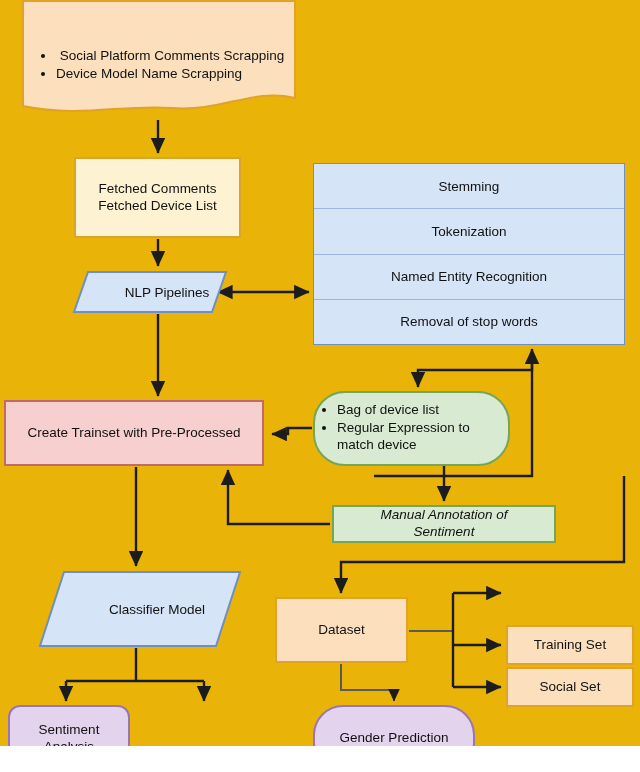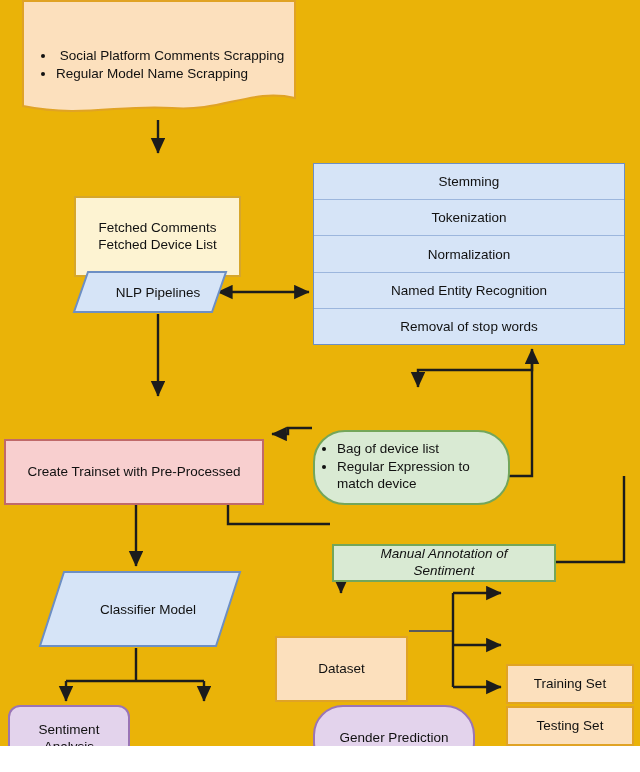--- a/index.html
+++ b/index.html
@@ -50,21 +50,21 @@
   }
   .bullets {
     margin: 0; padding: 0 0 0 26px;
     text-align: left;
     list-style: disc;
   }
   .bullets li { margin: 0 0 1px 0; }
   #doc-scrapping .bullets li:first-child { text-align: center; }
 
   
-  .rect { border-width: 2px; border-style: solid; margin-top: 39px; }
+  .rect { border-width: 2px; border-style: solid; }
 
   #box-fetched {
     left: 74px; top: 157px; width: 167px; height: 81px;
     background: #fdf3d2; border-color: #d6a62b;
   }
   #box-trainset {
     left: 4px; top: 400px; width: 260px; height: 66px;
     background: #f8cfcf; border-color: #c06a6a;
     font-size: 13.5px;
   }
@@ -114,21 +114,21 @@
     font-size: 13.5px;
     color: #111;
     box-sizing: border-box;
   }
   .nlp-row:last-child { border-bottom: none; }
 
   
   .para { position: absolute; z-index: 3; }
   .para svg { position: absolute; left: 0; top: 0; }
   .para .para-label {
-    position: absolute; left: 8px; top: 0; width: 100%; height: 100%;
+    position: absolute; left: 17px; top: 0; width: 100%; height: 100%;
     display: flex; align-items: center; justify-content: center;
     font-size: 13.5px; color: #111; text-align: right;
   }
   #para-nlp { left: 72px; top: 270px; width: 156px; height: 44px; }
   #para-classifier { left: 38px; top: 570px; width: 204px; height: 78px; }
   #para-classifier .para-label { font-size: 13.5px; }
 
   
   .pill {
     border: 2px solid #9a75b5;
@@ -202,41 +202,40 @@
     <path class="edge" d="M453,687 L501,687" marker-end="url(#ah)"></path>
   </svg>
 
   <div class="node" id="doc-scrapping">
     <svg class="doc-svg" viewBox="0 0 274 118" preserveAspectRatio="none">
       <path d="M1,1 L273,1 L273,98 C230,88 200,112 150,108 C100,104 60,118 1,106 Z" fill="#fce0bd" stroke="#e0a325" stroke-width="2"></path>
     </svg>
     <div class="doc-body">
       <ul class="bullets">
         <li>Social Platform Comments Scrapping</li>
-        <li>Regular Model Name Scrapping</li>
+        <li>Device Model Name Scrapping</li>
       </ul>
     </div>
   </div>
 
   <div class="node rect" id="box-fetched">
     <span class="node-label">Fetched Comments
 Fetched Device List</span>
   </div>
 
   <div class="para" id="para-nlp">
     <svg width="156" height="44" viewBox="0 0 156 44" preserveAspectRatio="none">
       <path d="M16,2 L154,2 L140,42 L2,42 Z" fill="#d6e4f7" stroke="#6d8fc4" stroke-width="2"></path>
     </svg>
     <span class="para-label">NLP Pipelines</span>
   </div>
 
   <div id="nlp-stack">
     <div class="nlp-row">Stemming</div>
     <div class="nlp-row">Tokenization</div>
-    <div class="nlp-row">Normalization</div>
     <div class="nlp-row">Named Entity Recognition</div>
     <div class="nlp-row">Removal of stop words</div>
   </div>
 
   <div class="node rect" id="box-trainset">
     <span class="node-label">Create Trainset with Pre-Processed</span>
   </div>
 
   <div class="node rect" id="box-bagdevice">
     <ul class="bullets">
@@ -265,16 +264,16 @@
     <span class="node-label">Gender Prediction</span>
   </div>
 
   <div class="node rect" id="box-dataset">
     <span class="node-label">Dataset</span>
   </div>
   <div class="node rect" id="box-training">
     <span class="node-label">Training Set</span>
   </div>
   <div class="node rect" id="box-testing">
-    <span class="node-label">Testing Set</span>
+    <span class="node-label">Social Set</span>
   </div>
 
 </div>
 
 </body></html>

